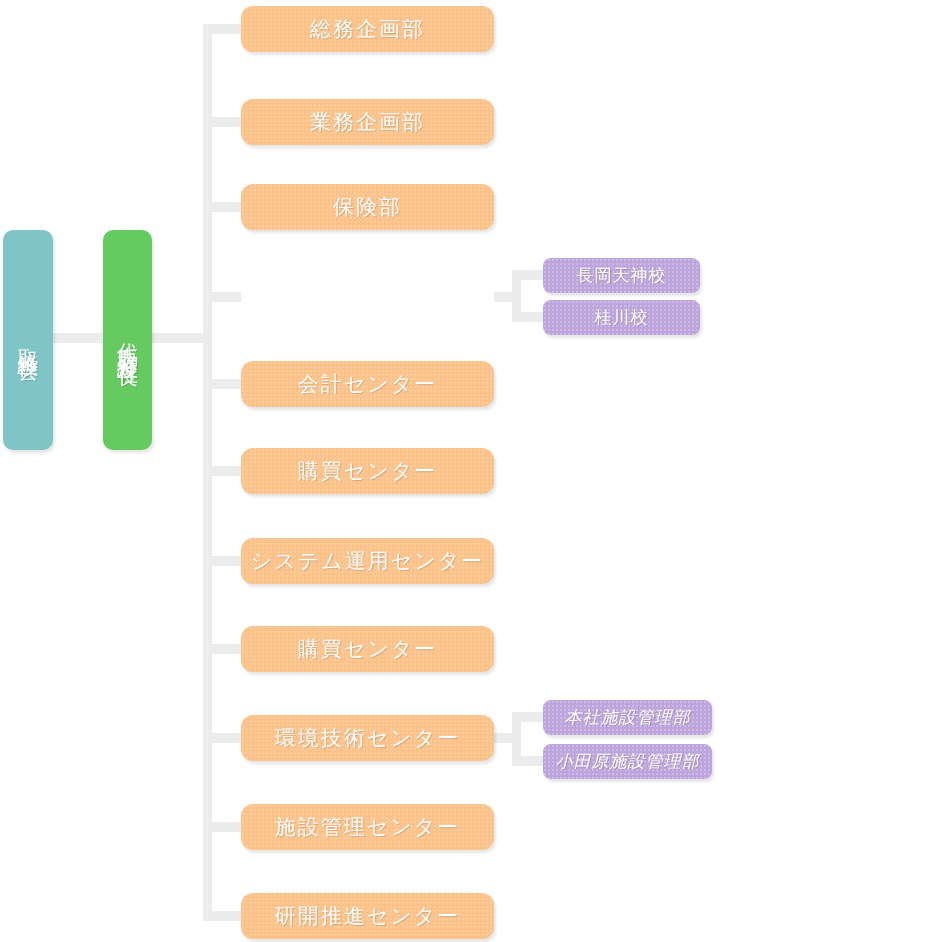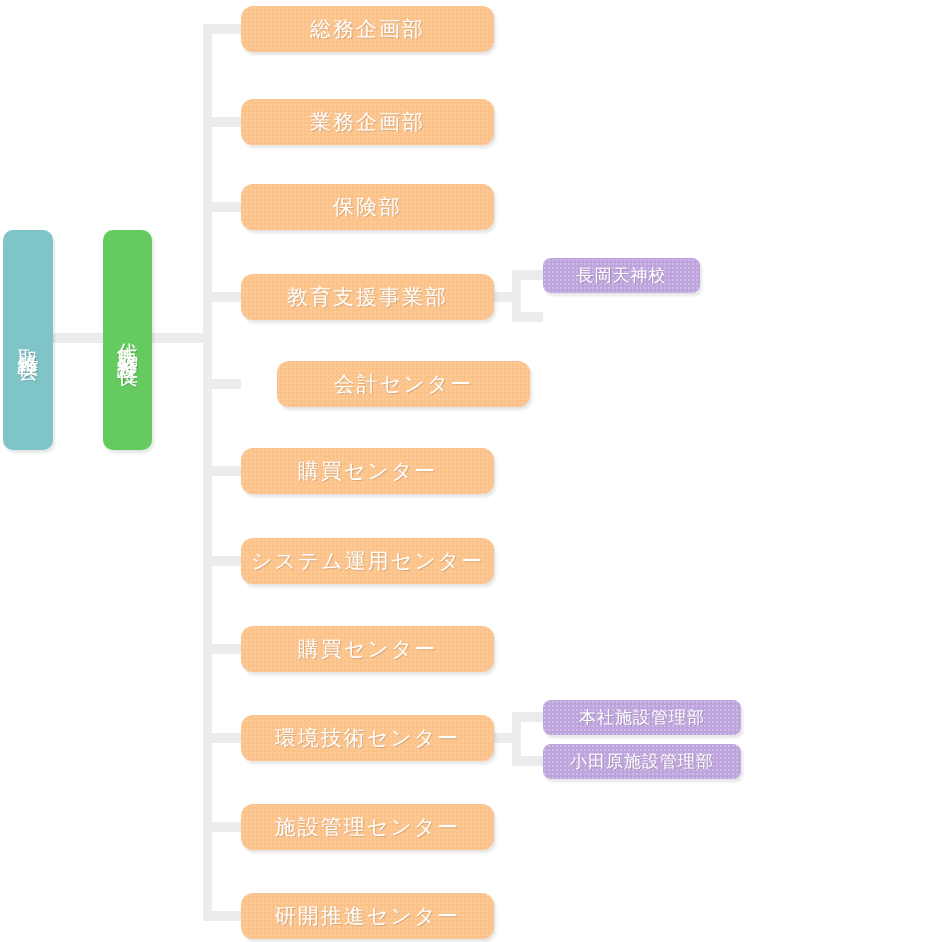--- a/index.html
+++ b/index.html
@@ -64,21 +64,21 @@
     left: 543px;
     width: 157px;
     height: 35px;
     border-radius: 8px;
     background-color: #bea4dc;
     background-image: radial-gradient(rgba(255,255,255,0.25) 1px, transparent 1.2px);
     background-size: 4px 4px;
     font-size: 17px;
     letter-spacing: 1px;
   }
-  .sub.wide { width: 198px; }
+  .sub.wide { width: 169px; font-style: italic; }
 </style>
 </head>
 <body>
 
 <div class="stage">
 
   <div class="line" style="left:53px;  top:333px; width:50px;  height:10px;"></div>
   <div class="line" style="left:152px; top:333px; width:60px;  height:10px;"></div>
   <div class="line" style="left:203px; top:24px;  width:9px;   height:897px;"></div>
 
@@ -103,27 +103,27 @@
   <div class="line" style="left:512px; top:712px; width:9px;  height:54px;"></div>
   <div class="line" style="left:512px; top:712px; width:31px; height:10px;"></div>
   <div class="line" style="left:512px; top:756px; width:31px; height:10px;"></div>
 
   <div class="node exec board">取締役会</div>
   <div class="node exec president">代表取締役社長</div>
 
   <div class="node dept" style="top:6px;">総務企画部</div>
   <div class="node dept" style="top:99px;">業務企画部</div>
   <div class="node dept" style="top:184px;">保険部</div>
-  <div class="node dept" style="top:274px;">教育支援事業部</div>
-  <div class="node dept" style="top:361px;margin-left:36px;">会計センター</div>
+  <div class="node dept" style="top:361px;">会計センター</div>
   <div class="node dept" style="top:448px;">購買センター</div>
   <div class="node dept" style="top:538px;">システム運用センター</div>
   <div class="node dept" style="top:626px;">購買センター</div>
   <div class="node dept" style="top:715px;">環境技術センター</div>
   <div class="node dept" style="top:804px;">施設管理センター</div>
   <div class="node dept" style="top:893px;">研開推進センター</div>
 
   <div class="node sub" style="top:258px;">長岡天神校</div>
+  <div class="node sub" style="top:300px;">桂川校</div>
 
   <div class="node sub wide" style="top:700px;">本社施設管理部</div>
   <div class="node sub wide" style="top:744px;">小田原施設管理部</div>
 
 </div>
 
 </body></html>

